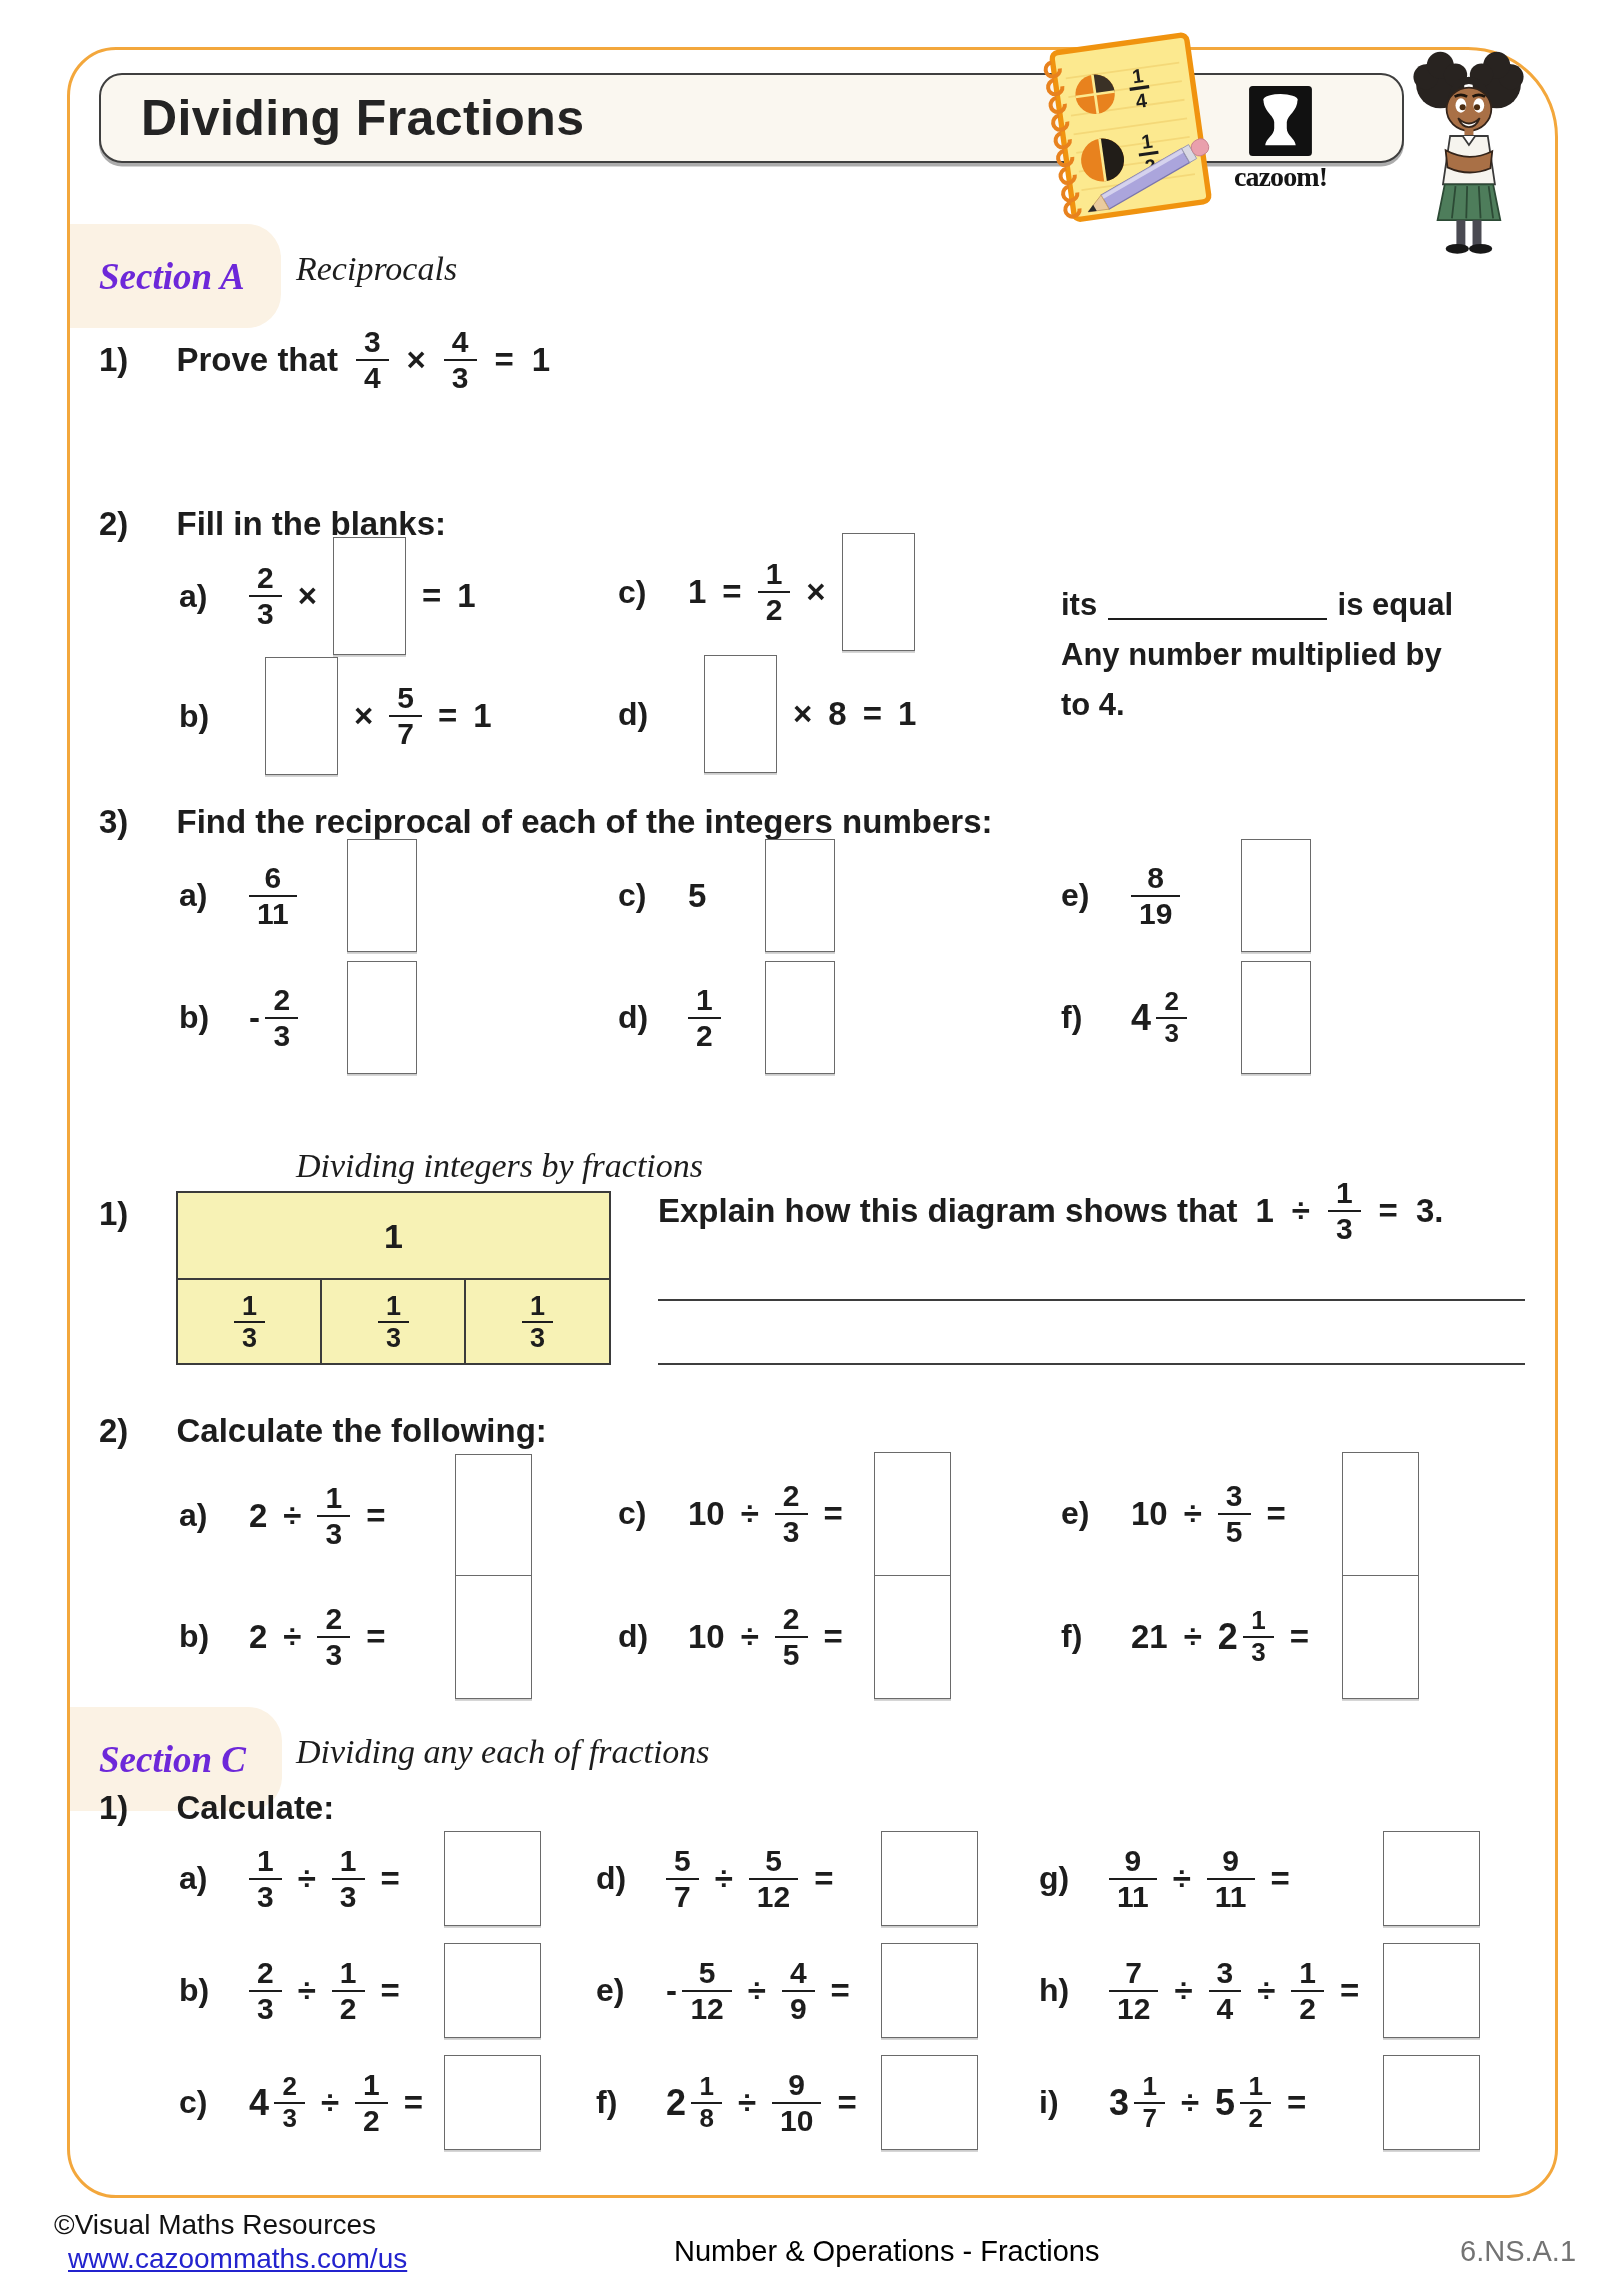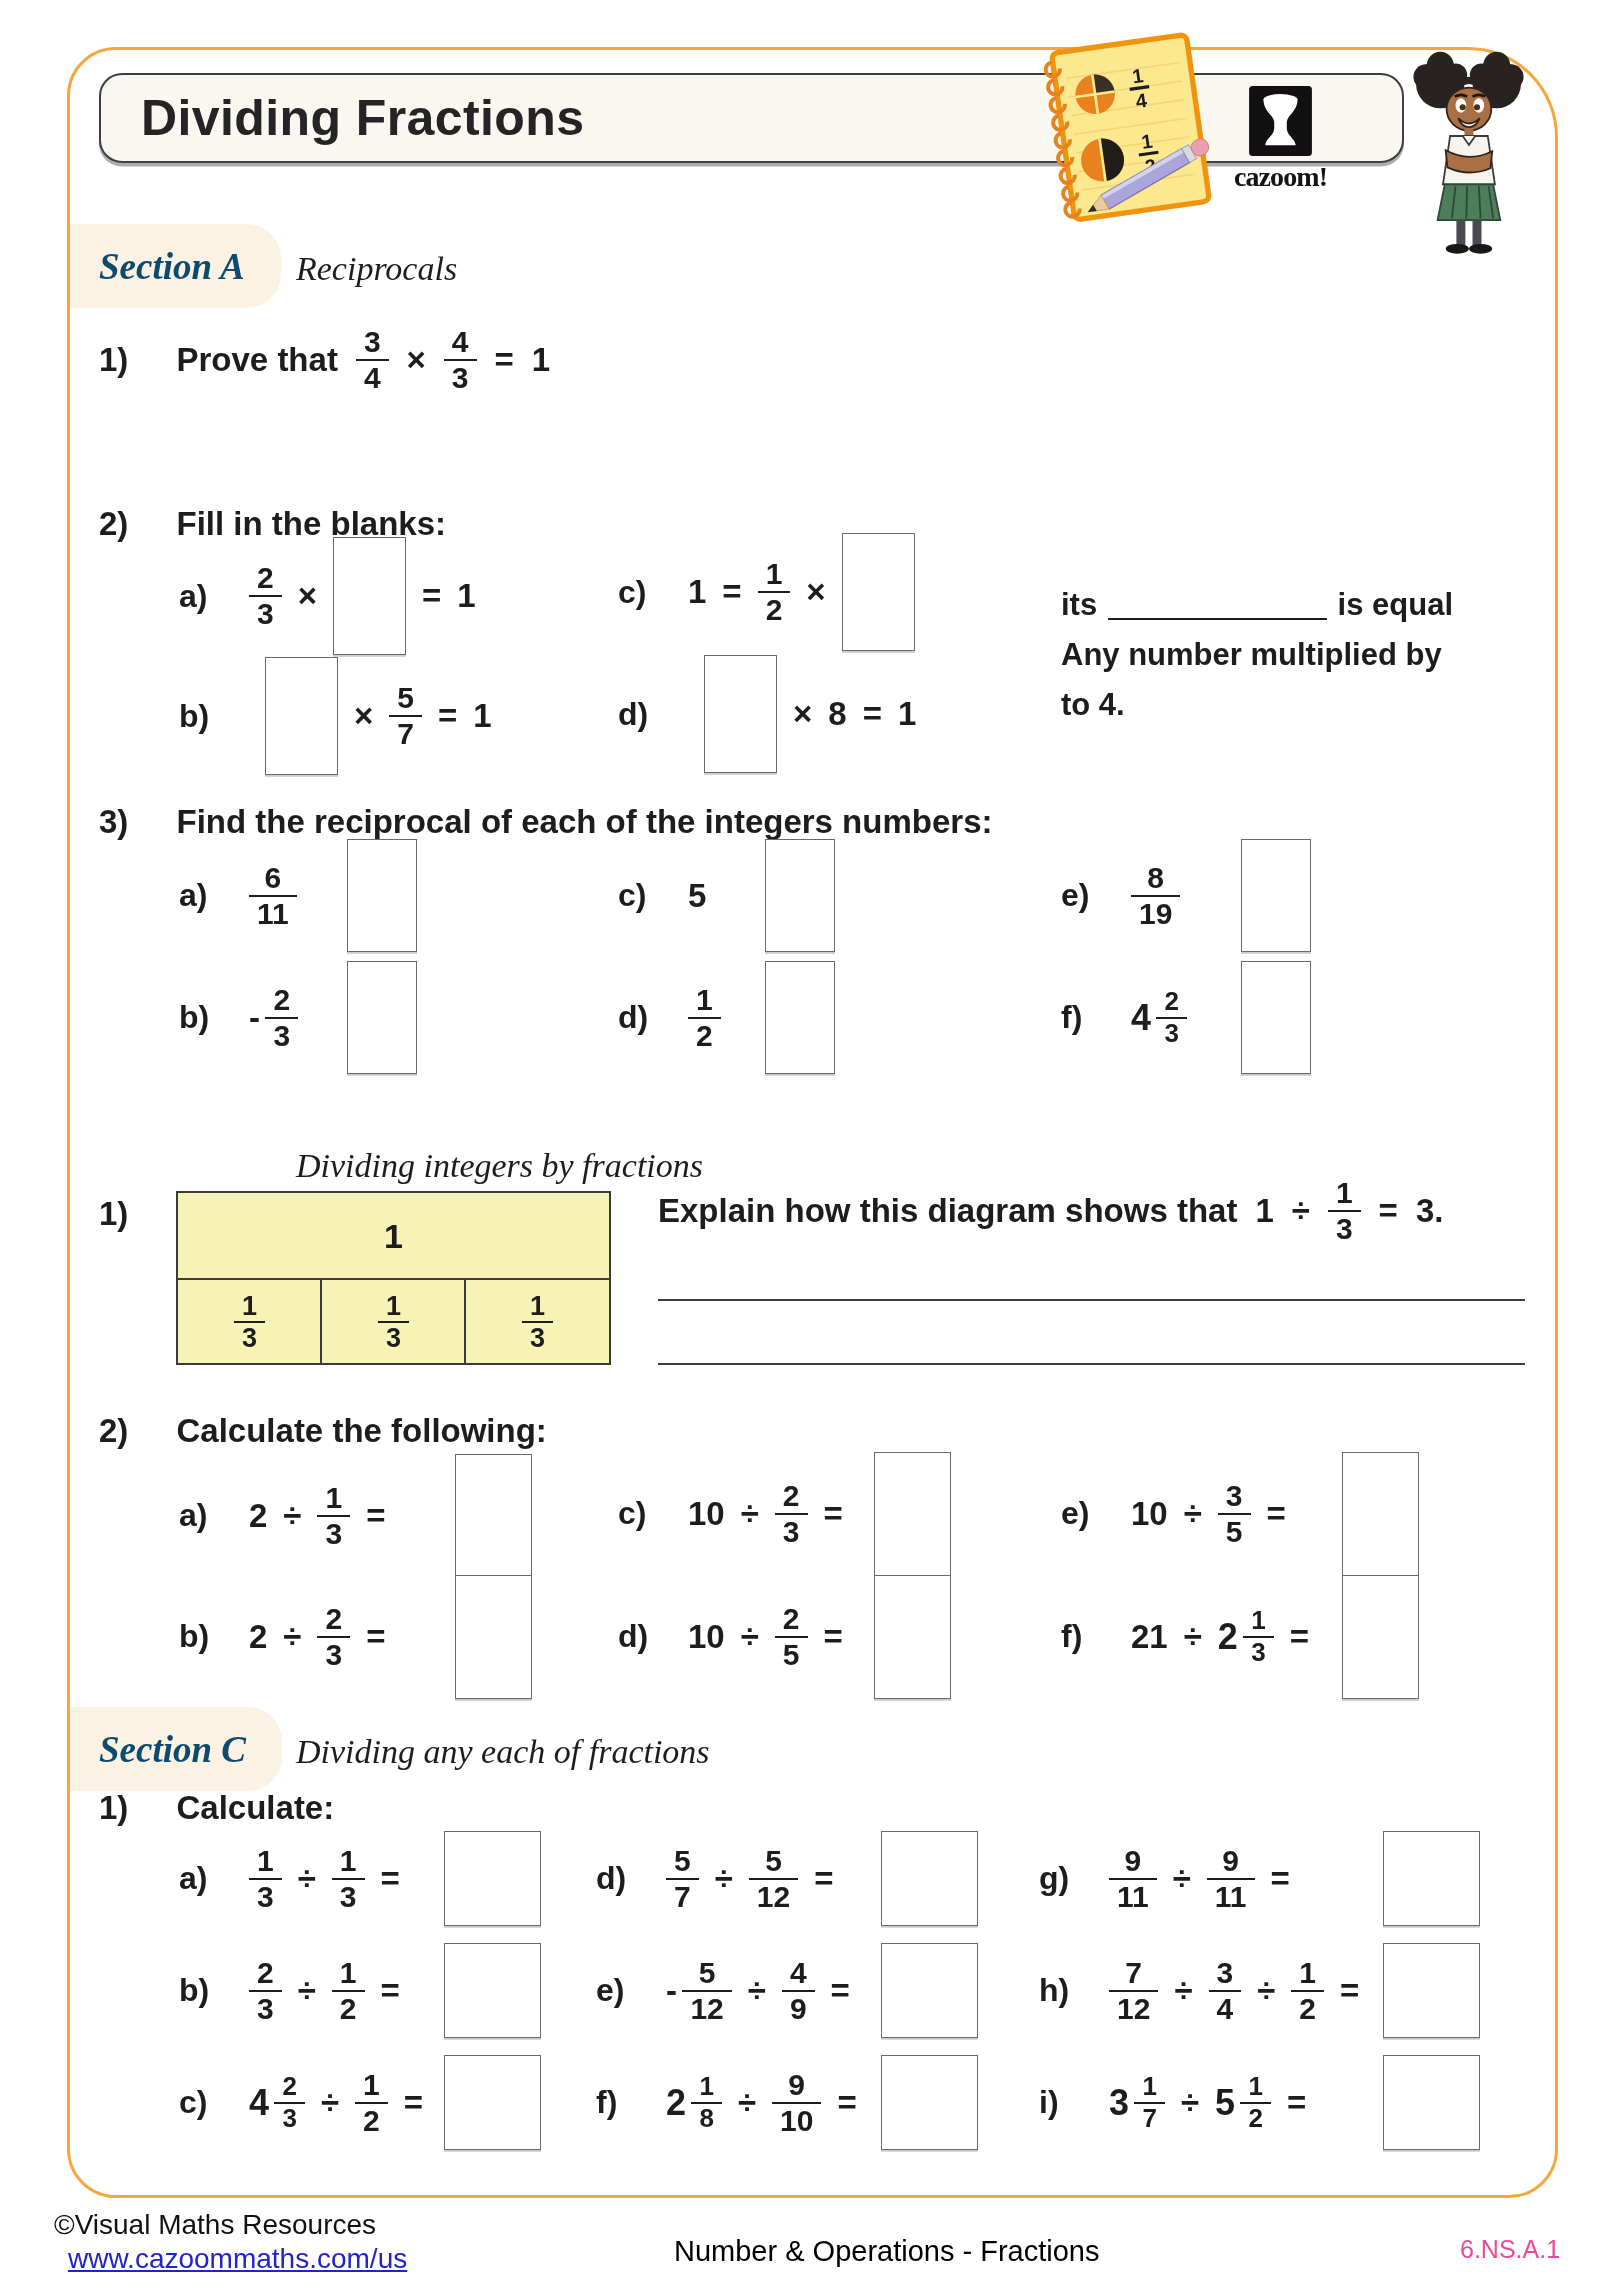--- a/index.html
+++ b/index.html
@@ -5,21 +5,21 @@
   *{margin:0;padding:0;box-sizing:border-box}
   body{background:#fff;font-family:"Liberation Sans",sans-serif}
   .page{position:relative;width:1622px;height:2293px;background:#ffffff;color:#1d1d1d;overflow:hidden}
   .frame{position:absolute;left:67px;top:47px;width:1491px;height:2151px;border:3.6px solid #F3A73C;border-radius:49px 90px 49px 49px}
   .title-box{position:absolute;left:99px;top:73px;width:1305px;height:90px;background:#FAF7F0;border:2.7px solid #3f3f3f;border-radius:23px;box-shadow:0 3.6px 0 rgba(70,70,70,.45);display:flex;align-items:center;padding-left:40px}
   .title-box h1{font-size:50px;font-weight:bold;color:#242424;letter-spacing:0.4px}
   .logo{position:absolute;left:1229px;top:86px;width:103px;text-align:center}
   .logo-text{font-family:"Liberation Serif",serif;font-weight:bold;font-size:28px;letter-spacing:-0.9px;color:#151515;margin-top:1.8px}
   .notepad{position:absolute;left:1043px;top:30px;width:179px;height:193px}
   .girl{position:absolute;left:1408px;top:50px;width:121px;height:206px}
-  .sec-blob{position:absolute;left:70px;height:84px;background:#FBF2E4;border-radius:0 34px 34px 0;display:flex;align-items:center;padding-left:29px;padding-right:36px;font-family:"Liberation Serif",serif;font-style:italic;font-weight:bold;font-size:37px;color:#0c4a6e}
+  .sec-blob{position:absolute;left:70px;height:104px;background:#FBF2E4;border-radius:0 34px 34px 0;display:flex;align-items:center;padding-left:29px;padding-right:36px;font-family:"Liberation Serif",serif;font-style:italic;font-weight:bold;font-size:37px;color:#6d28d9}
   .sec-sub{position:absolute;left:296px;height:90px;display:flex;align-items:center;font-family:"Liberation Serif",serif;font-style:italic;font-size:34px;color:#1d1d1d}
   .qhead{position:absolute;display:flex;align-items:center;gap:21.5px;height:39px;font-size:33px;font-weight:bold}
   .qnum{min-width:56px;font-size:33px;font-weight:bold}
   .expr-row{position:absolute;display:flex;align-items:center;gap:21.5px}
   .tokens{display:inline-flex;align-items:center;gap:18px}
   .item-row{position:absolute;display:flex;align-items:center;gap:16px;font-weight:bold}
   .qlabel{min-width:54px;font-size:32px;font-weight:bold}
   .pre{display:inline-flex;align-items:center;gap:16px}
   .tok-text{font-size:33px;font-weight:bold;white-space:nowrap}
   .tok-num,.tok-op{font-size:33px;font-weight:bold}
@@ -43,21 +43,21 @@
   .diagram{position:absolute;left:176px;top:1191px;width:435px}
   .diag-top{height:90px;background:#F7F2B5;border:2.7px solid #3b3b3b;display:flex;align-items:center;justify-content:center;font-size:34px;font-weight:bold}
   .diag-row{display:flex;margin-top:-2.7px;height:87px}
   .diag-cell{flex:1;background:#F7F2B5;border:2.7px solid #3b3b3b;display:flex;align-items:center;justify-content:center}
   .diag-cell + .diag-cell{margin-left:-2.7px}
   .diag-cell .frac{font-size:27px}
   .answer-line{position:absolute;left:658px;width:867px;height:0;border-top:2.7px solid #3d3d3d}
   .footer-copy{position:absolute;left:54px;top:2209px;font-size:28px;color:#111}
   .footer-url{position:absolute;left:68px;top:2243px;font-size:28px;color:#2323CE;text-decoration:underline;cursor:pointer}
   .footer-center{position:absolute;left:674px;top:2235px;font-size:29px;color:#000000}
-  .footer-std{position:absolute;left:1460px;top:2235px;font-size:25px;color:#ec4899}
+  .footer-std{position:absolute;left:1460px;top:2235px;font-size:29px;color:#737373}
 </style>
 </head>
 <body>
 
 <div class="page">
 
   <div class="frame"></div>
 
   <div class="title-box">
     <h1>Dividing Fractions</h1>

